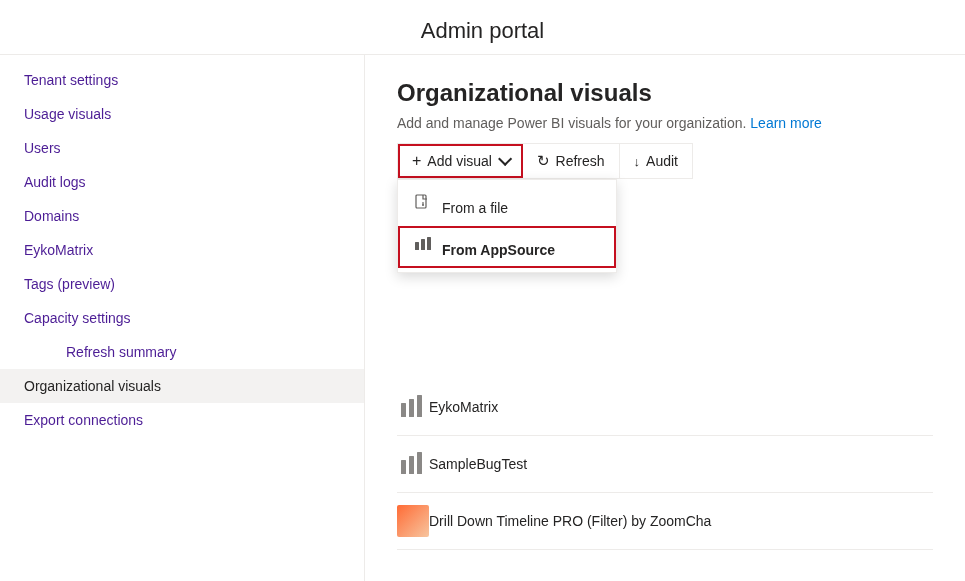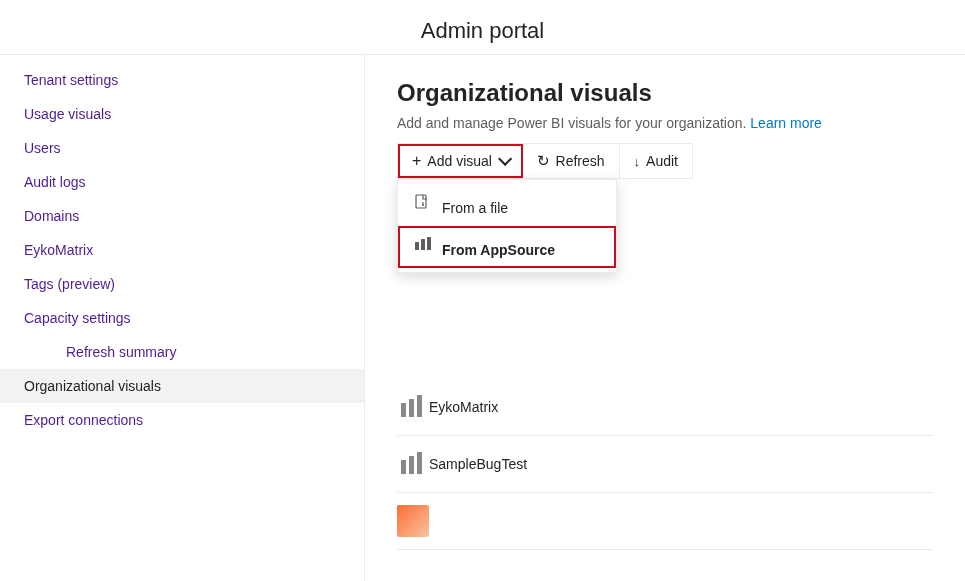--- a/index.html
+++ b/index.html
@@ -302,16 +302,17 @@
         <rect x="10" y="6" width="5" height="18" rx="0.5" fill="#8a8886"></rect>
         <rect x="18" y="2" width="5" height="22" rx="0.5" fill="#8a8886"></rect>
       </svg>
           </div>
           <span class="visual-name">SampleBugTest</span>
         </div>
         <div class="visual-row">
           <div class="visual-icon">
             <div class="visual-icon-img"></div>
           </div>
+          <span class="visual-name">Drill Down Timeline PRO (Filter) by ZoomCha</span>
         </div>
       </div>
   </main>
 </div>
 
 </body></html>

